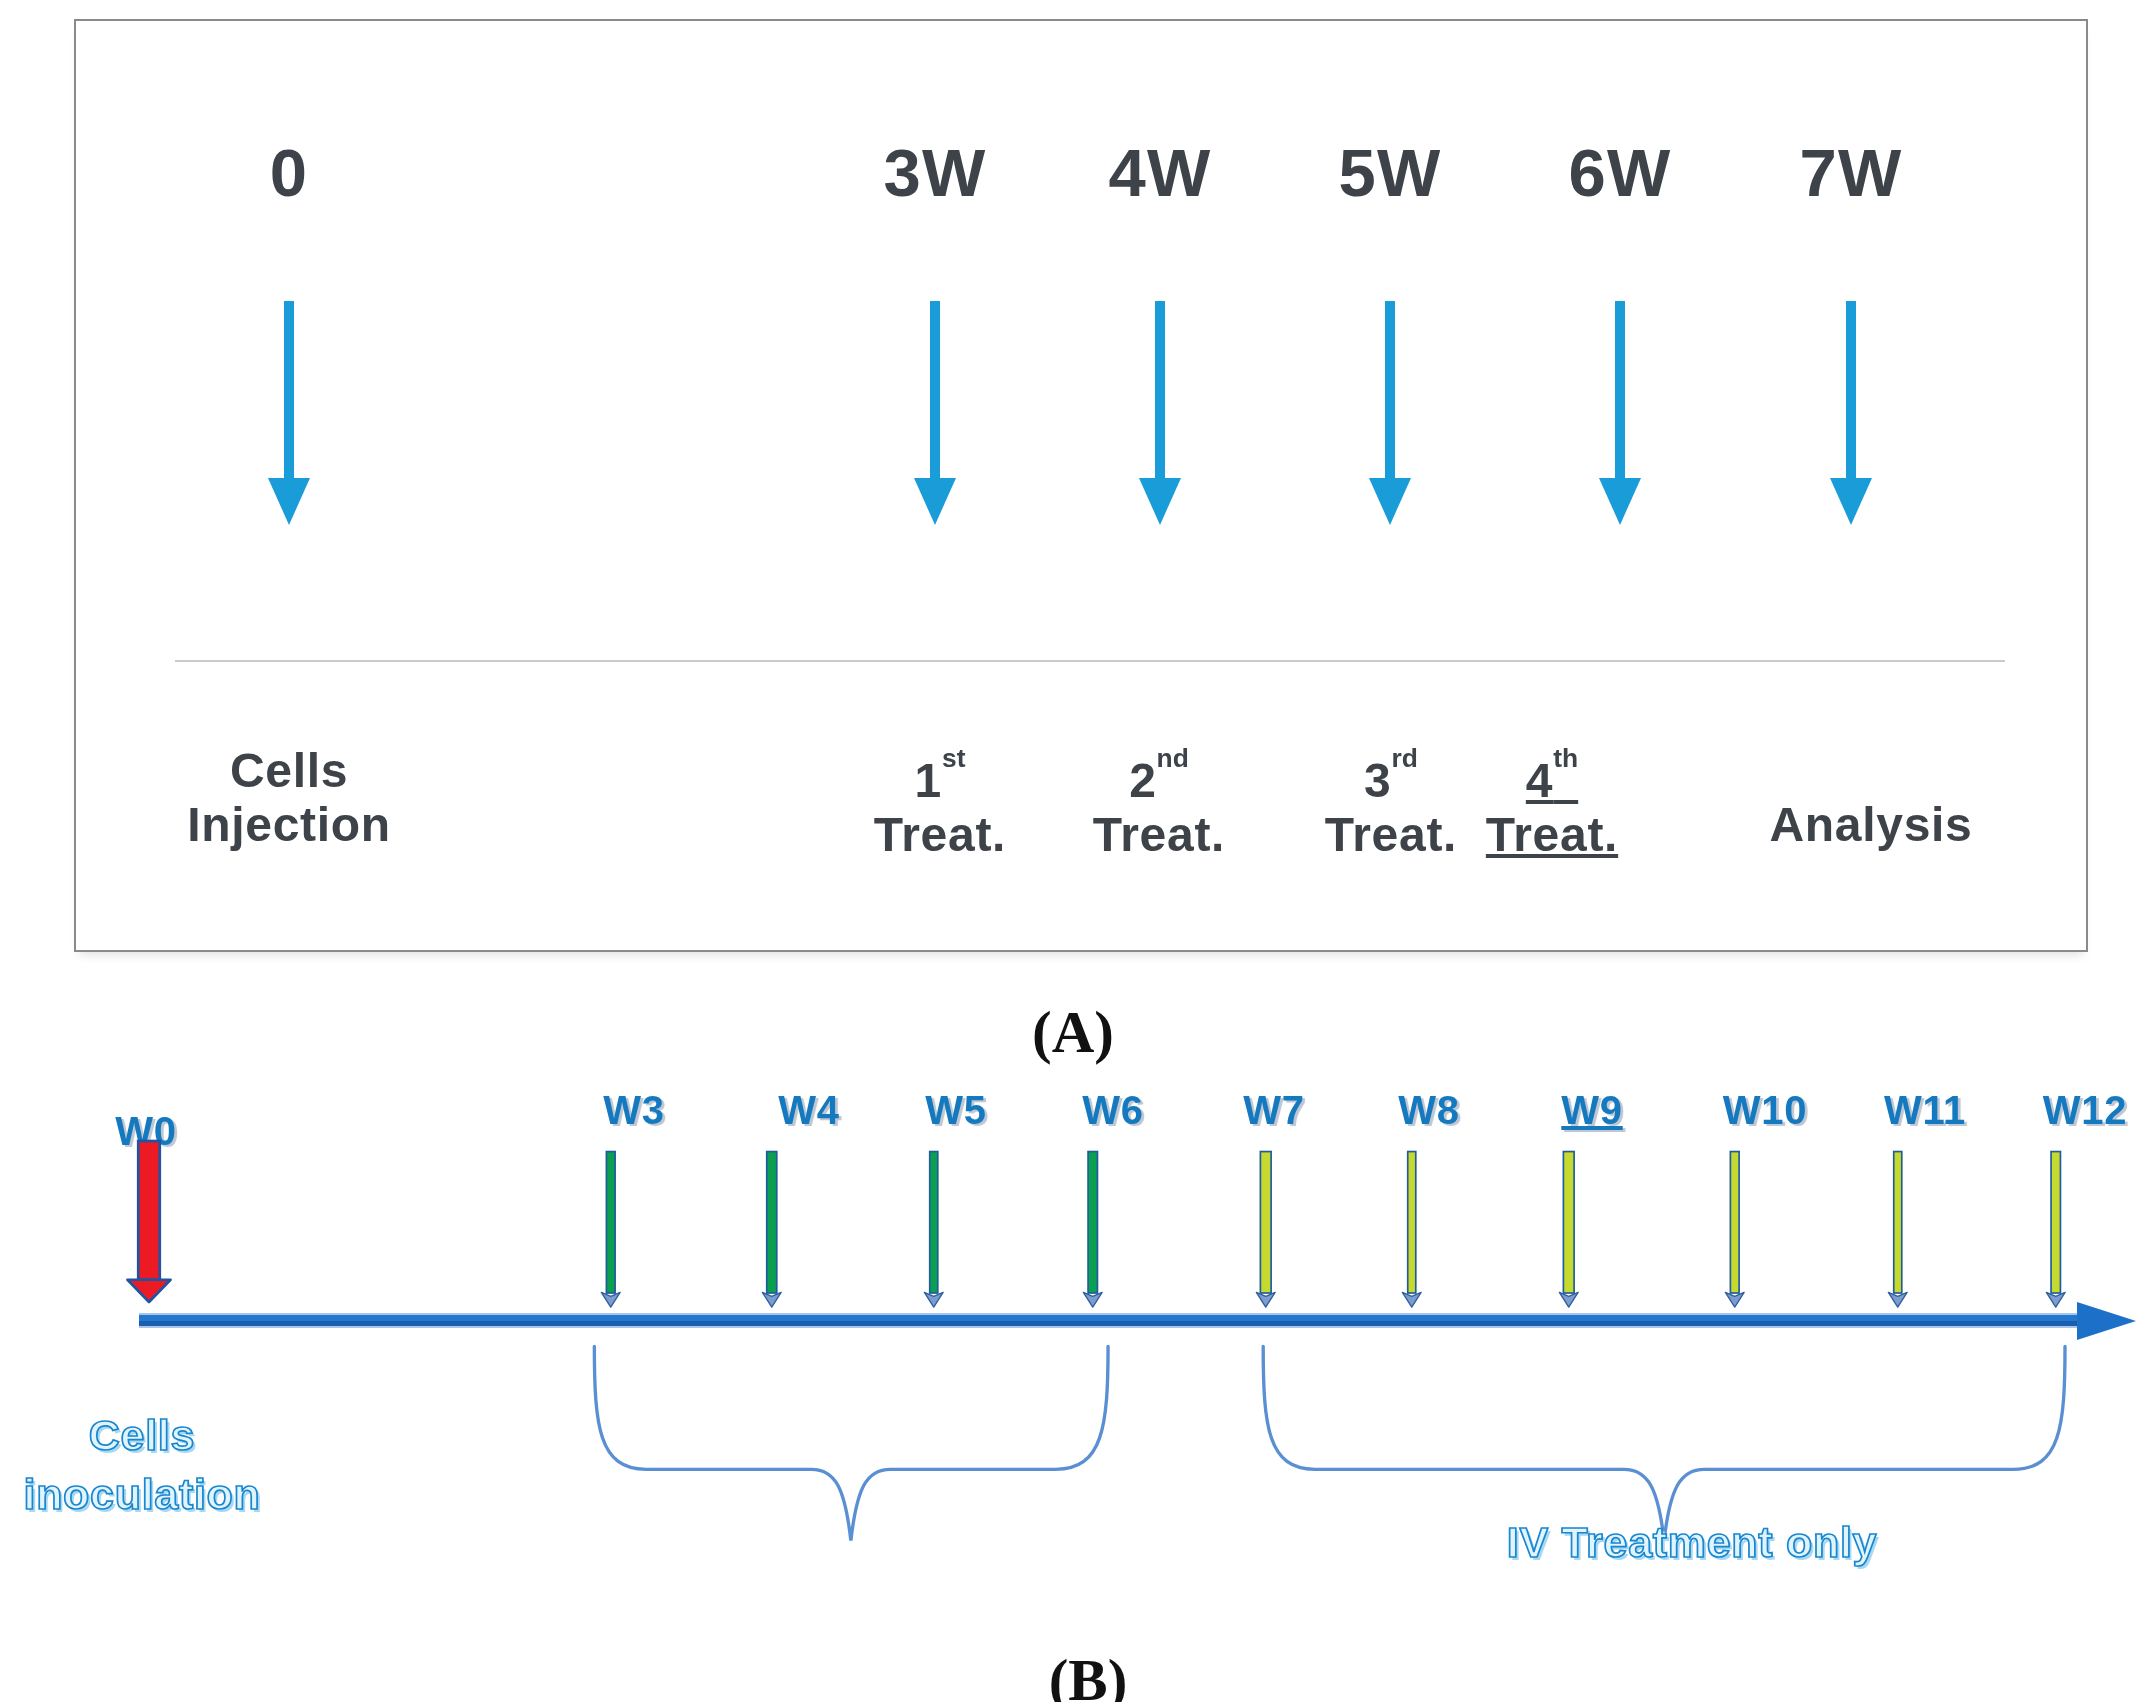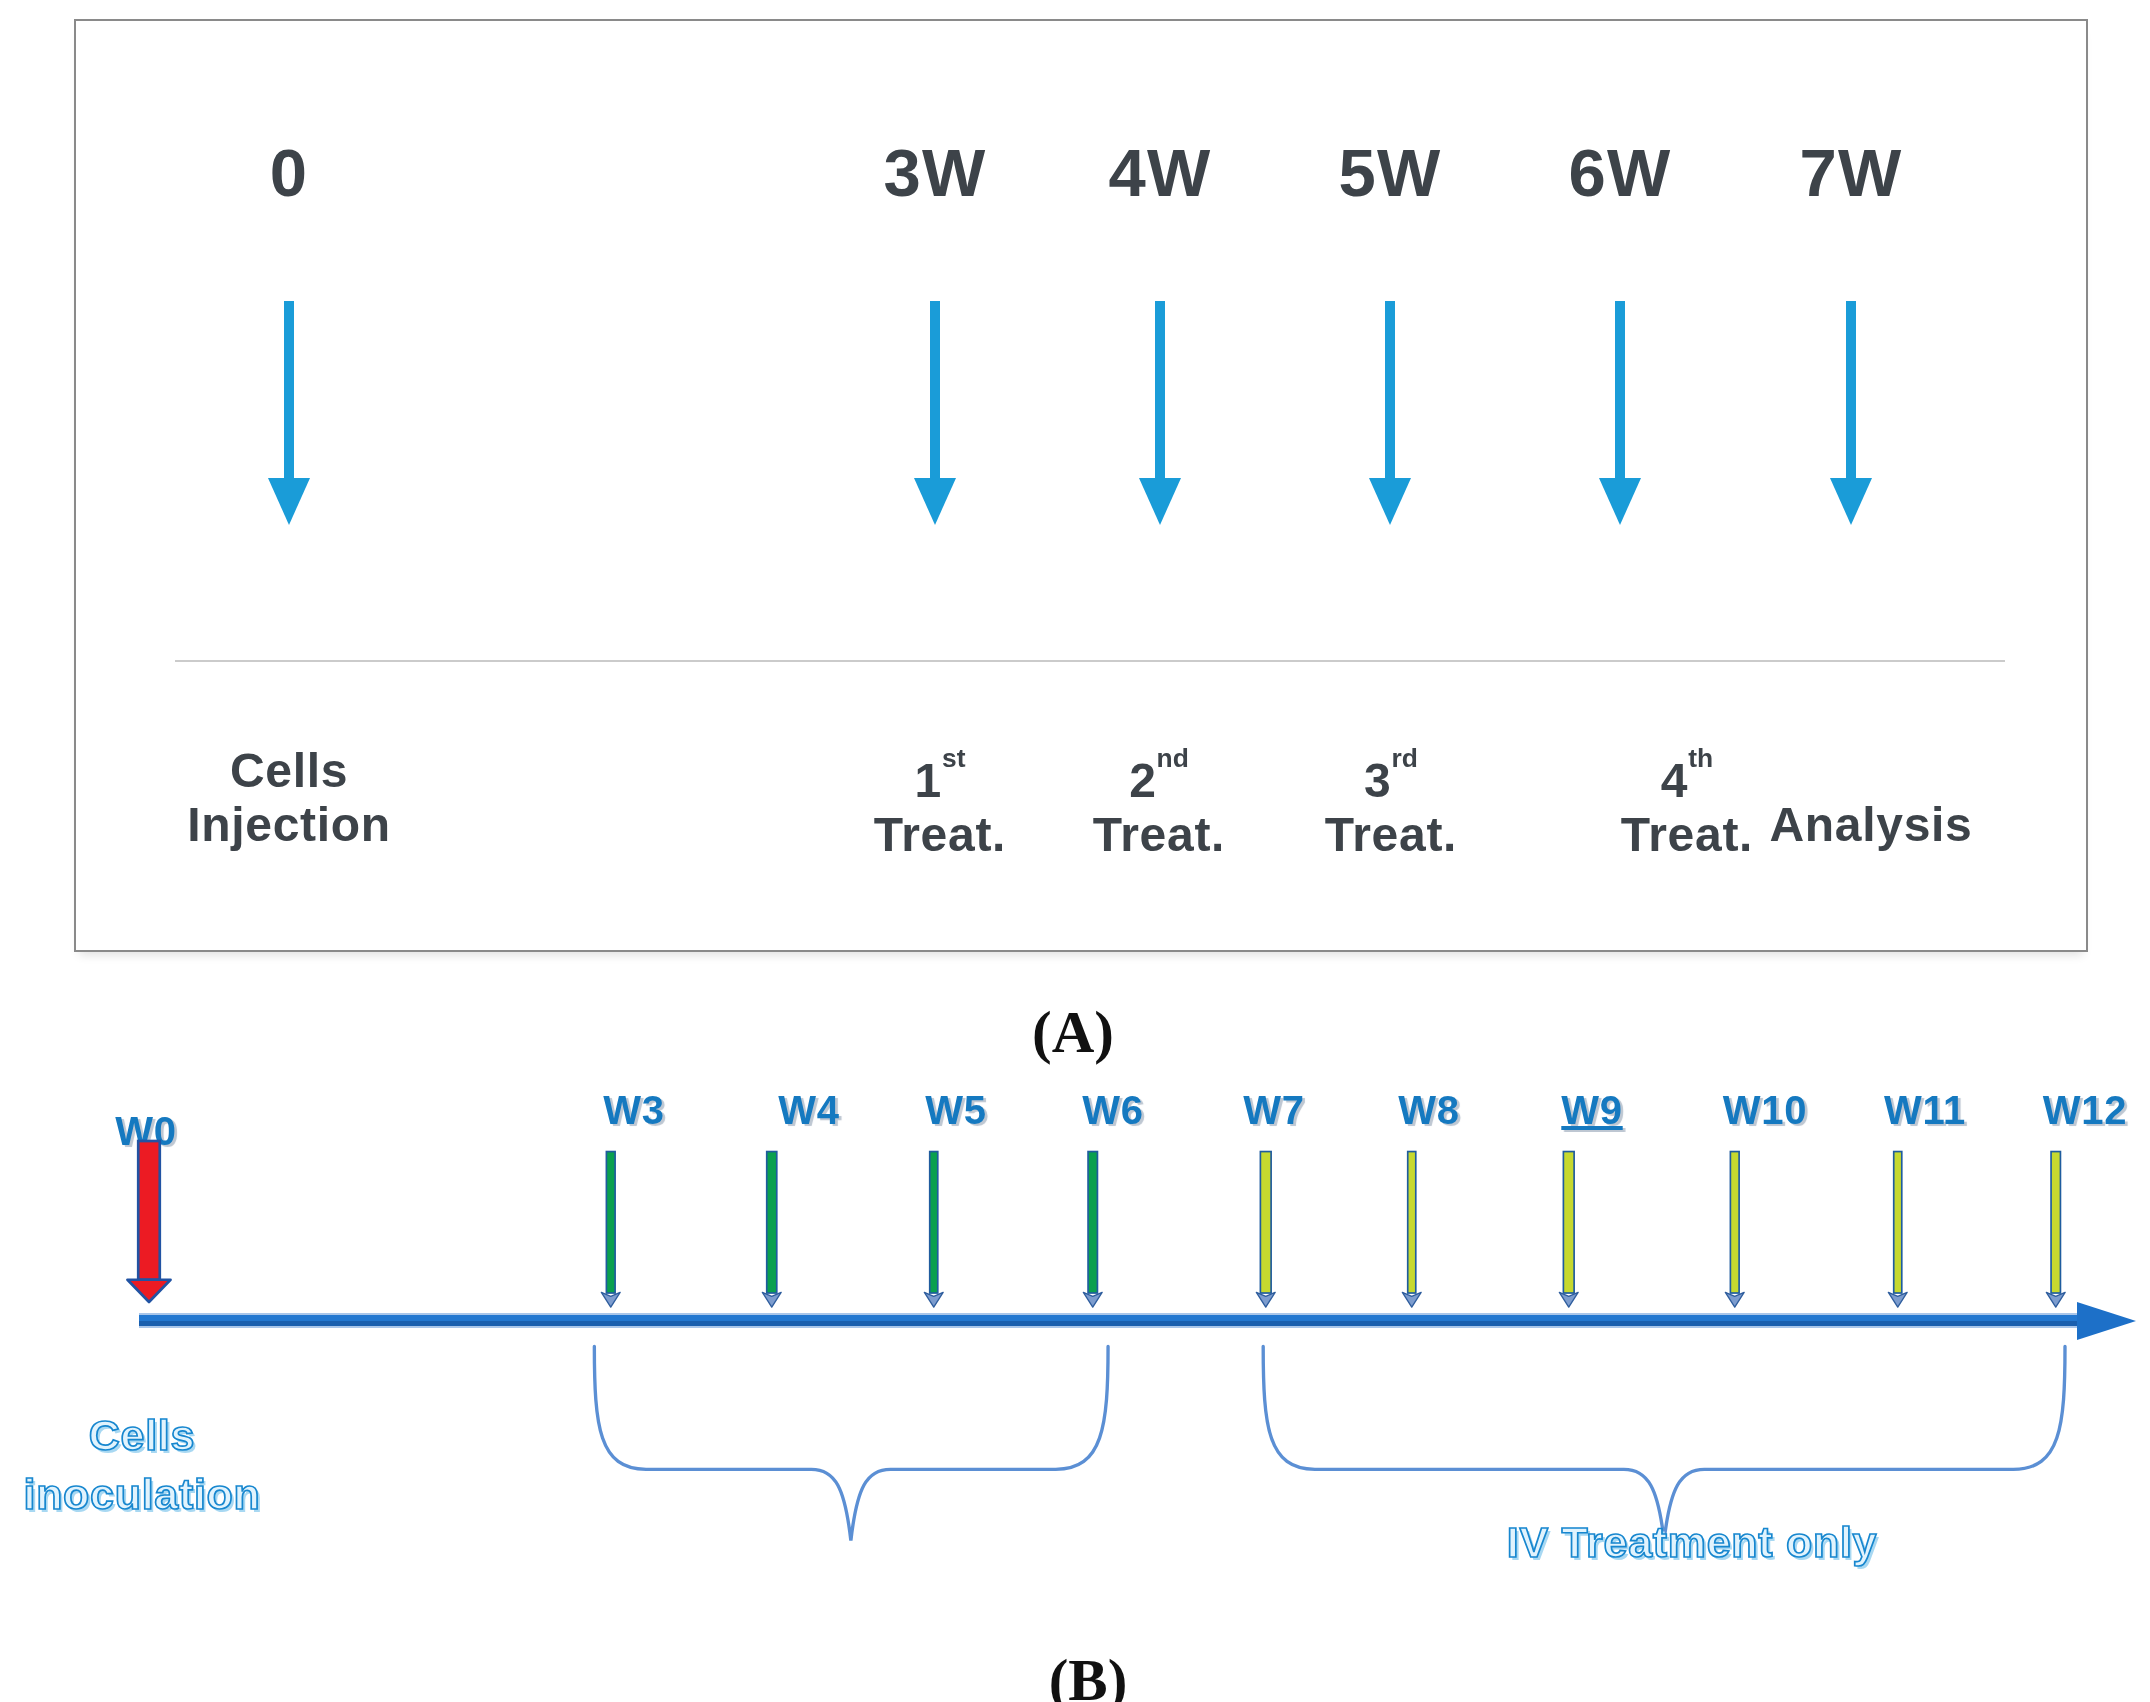--- a/index.html
+++ b/index.html
@@ -61,21 +61,21 @@
     <div class="abs a-time" style="left: 1390px;">5W</div>
     <div class="abs a-shaft" style="left: 1390px;"></div>
     <div class="abs a-head" style="left: 1390px;"></div>
     <div class="abs a-bottom" style="left: 1391px;">
       <div>3<sup>rd</sup></div>
       <div>Treat.</div>
     </div>
     <div class="abs a-time" style="left: 1620px;">6W</div>
     <div class="abs a-shaft" style="left: 1620px;"></div>
     <div class="abs a-head" style="left: 1620px;"></div>
-    <div class="abs a-bottom" style="left: 1687px;">
+    <div class="abs a-bottom" style="left: 1552px; text-decoration: underline;">
       <div>4<sup>th</sup></div>
       <div>Treat.</div>
     </div>
     <div class="abs a-time" style="left: 1851px;">7W</div>
     <div class="abs a-shaft" style="left: 1851px;"></div>
     <div class="abs a-head" style="left: 1851px;"></div>
     <div class="abs a-bottom" style="left: 1871px;">
       <div>&nbsp;</div>
       <div>Analysis</div>
     </div>

